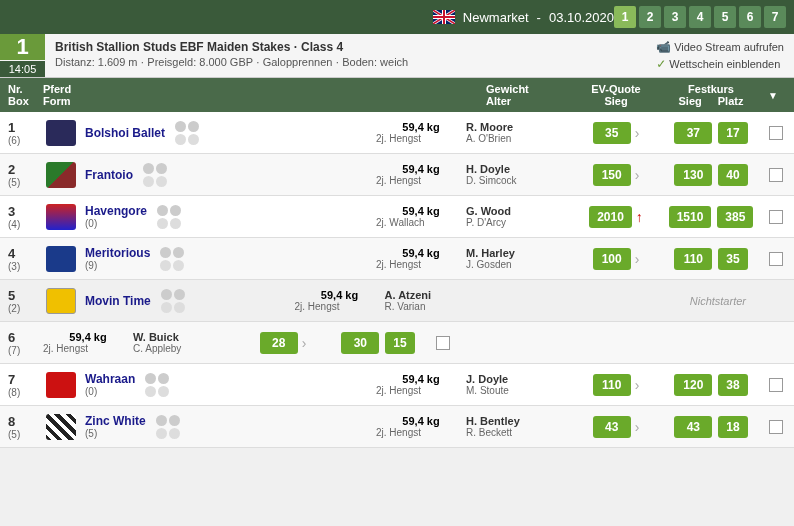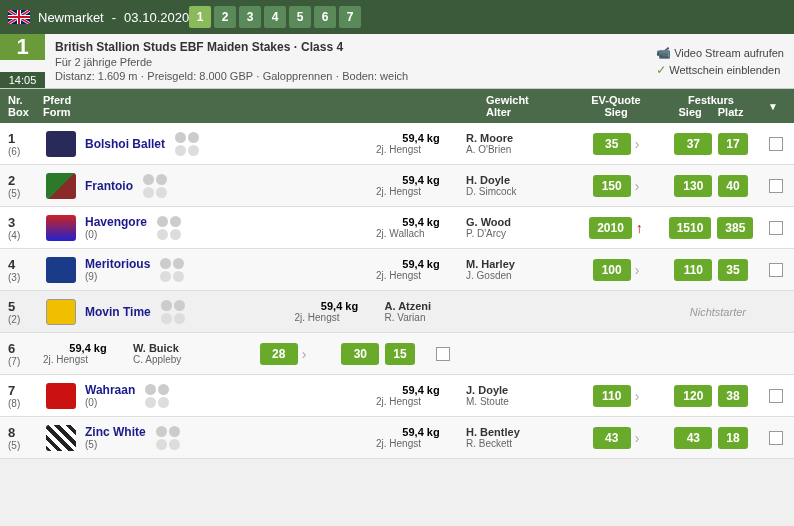--- a/index.html
+++ b/index.html
@@ -1,19 +1,19 @@
 <!DOCTYPE html>
 <html><head>
   <meta charset="utf-8">
   <style>
     * { margin: 0; padding: 0; box-sizing: border-box; }
     body { font-family: Arial, sans-serif; font-size: 12px; background: #f0f0f0; width: 794px; }
 
     
-    .header { background: #3a5a3a; display: flex; align-items: center; padding: 6px 8px; justify-content: flex-start; }
+    .header { background: #3a5a3a; display: flex; align-items: center; padding: 6px 8px; justify-content: flex-end; }
     .header-left { display: flex; align-items: center; gap: 8px; color: white; font-size: 13px; }
     .flag { width: 22px; height: 14px; display: inline-block; position: relative; overflow: hidden; }
     .race-tabs { display: flex; gap: 3px; }
     .race-tab { background: #5a8a5a; color: white; width: 22px; height: 22px; display: flex; align-items: center; justify-content: center; font-size: 12px; font-weight: bold; cursor: pointer; border-radius: 2px; }
     .race-tab.active { background: #8aba5a; }
 
     
     .race-info-block { display: flex; background: #f5f5f5; border-bottom: 1px solid #ccc; }
     .race-number-box { background: #6a9a3a; color: white; font-size: 22px; font-weight: bold; width: 45px; display: flex; align-items: center; justify-content: center; }
     .race-time { background: #3a5a3a; color: white; padding: 2px 5px; font-size: 11px; margin-top: auto; text-align: center; }
@@ -121,21 +121,20 @@
   <div style="display:flex; flex-direction:column; min-width:45px;">
     <div class="race-number-box">1</div>
     <div class="race-time">14:05</div>
   </div>
   <div class="race-details">
     <div class="race-title">
       <span>British Stallion Studs EBF Maiden Stakes</span>
       <span> · </span>
       <span>Class 4</span>
     </div>
-    <div class="race-subtitle">Für 2 jährige Pferde</div>
     <div class="race-meta">Distanz: 1.609 m · Preisgeld: 8.000 GBP · Galopprennen · Boden: weich</div>
   </div>
   <div class="race-links">
     <div class="race-link">
       <span class="race-link-icon">📹</span>
       <span>Video Stream aufrufen</span>
     </div>
     <div class="race-link">
       <span class="race-link-icon">✓</span>
       <span>Wettschein einblenden</span>

